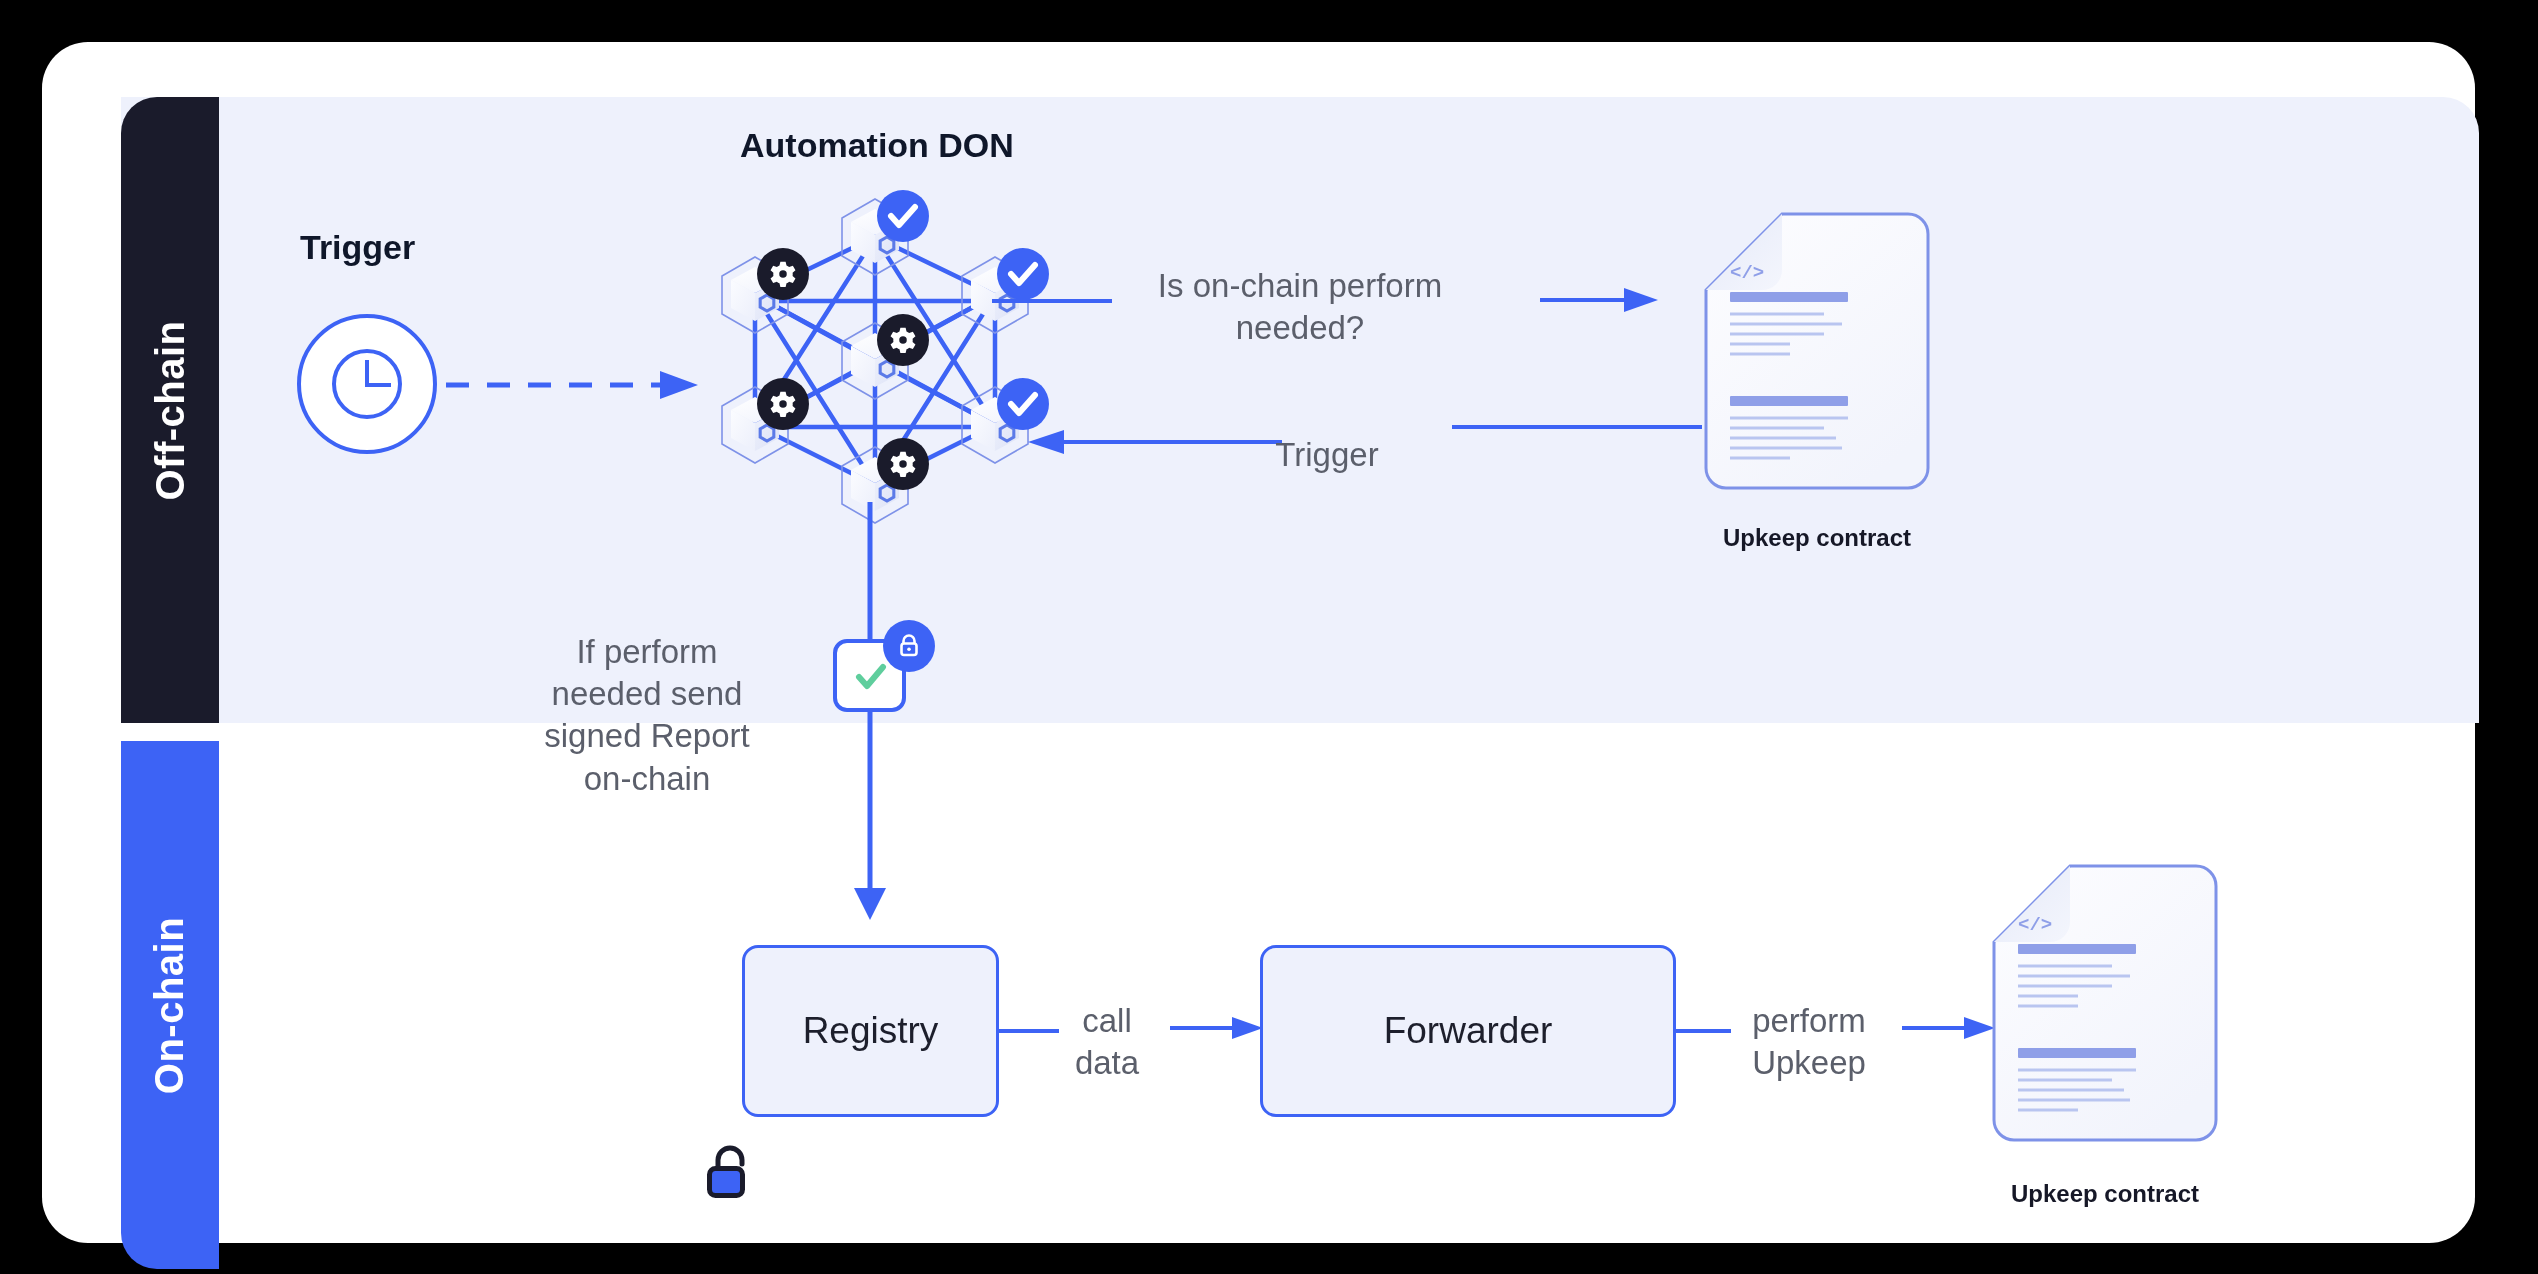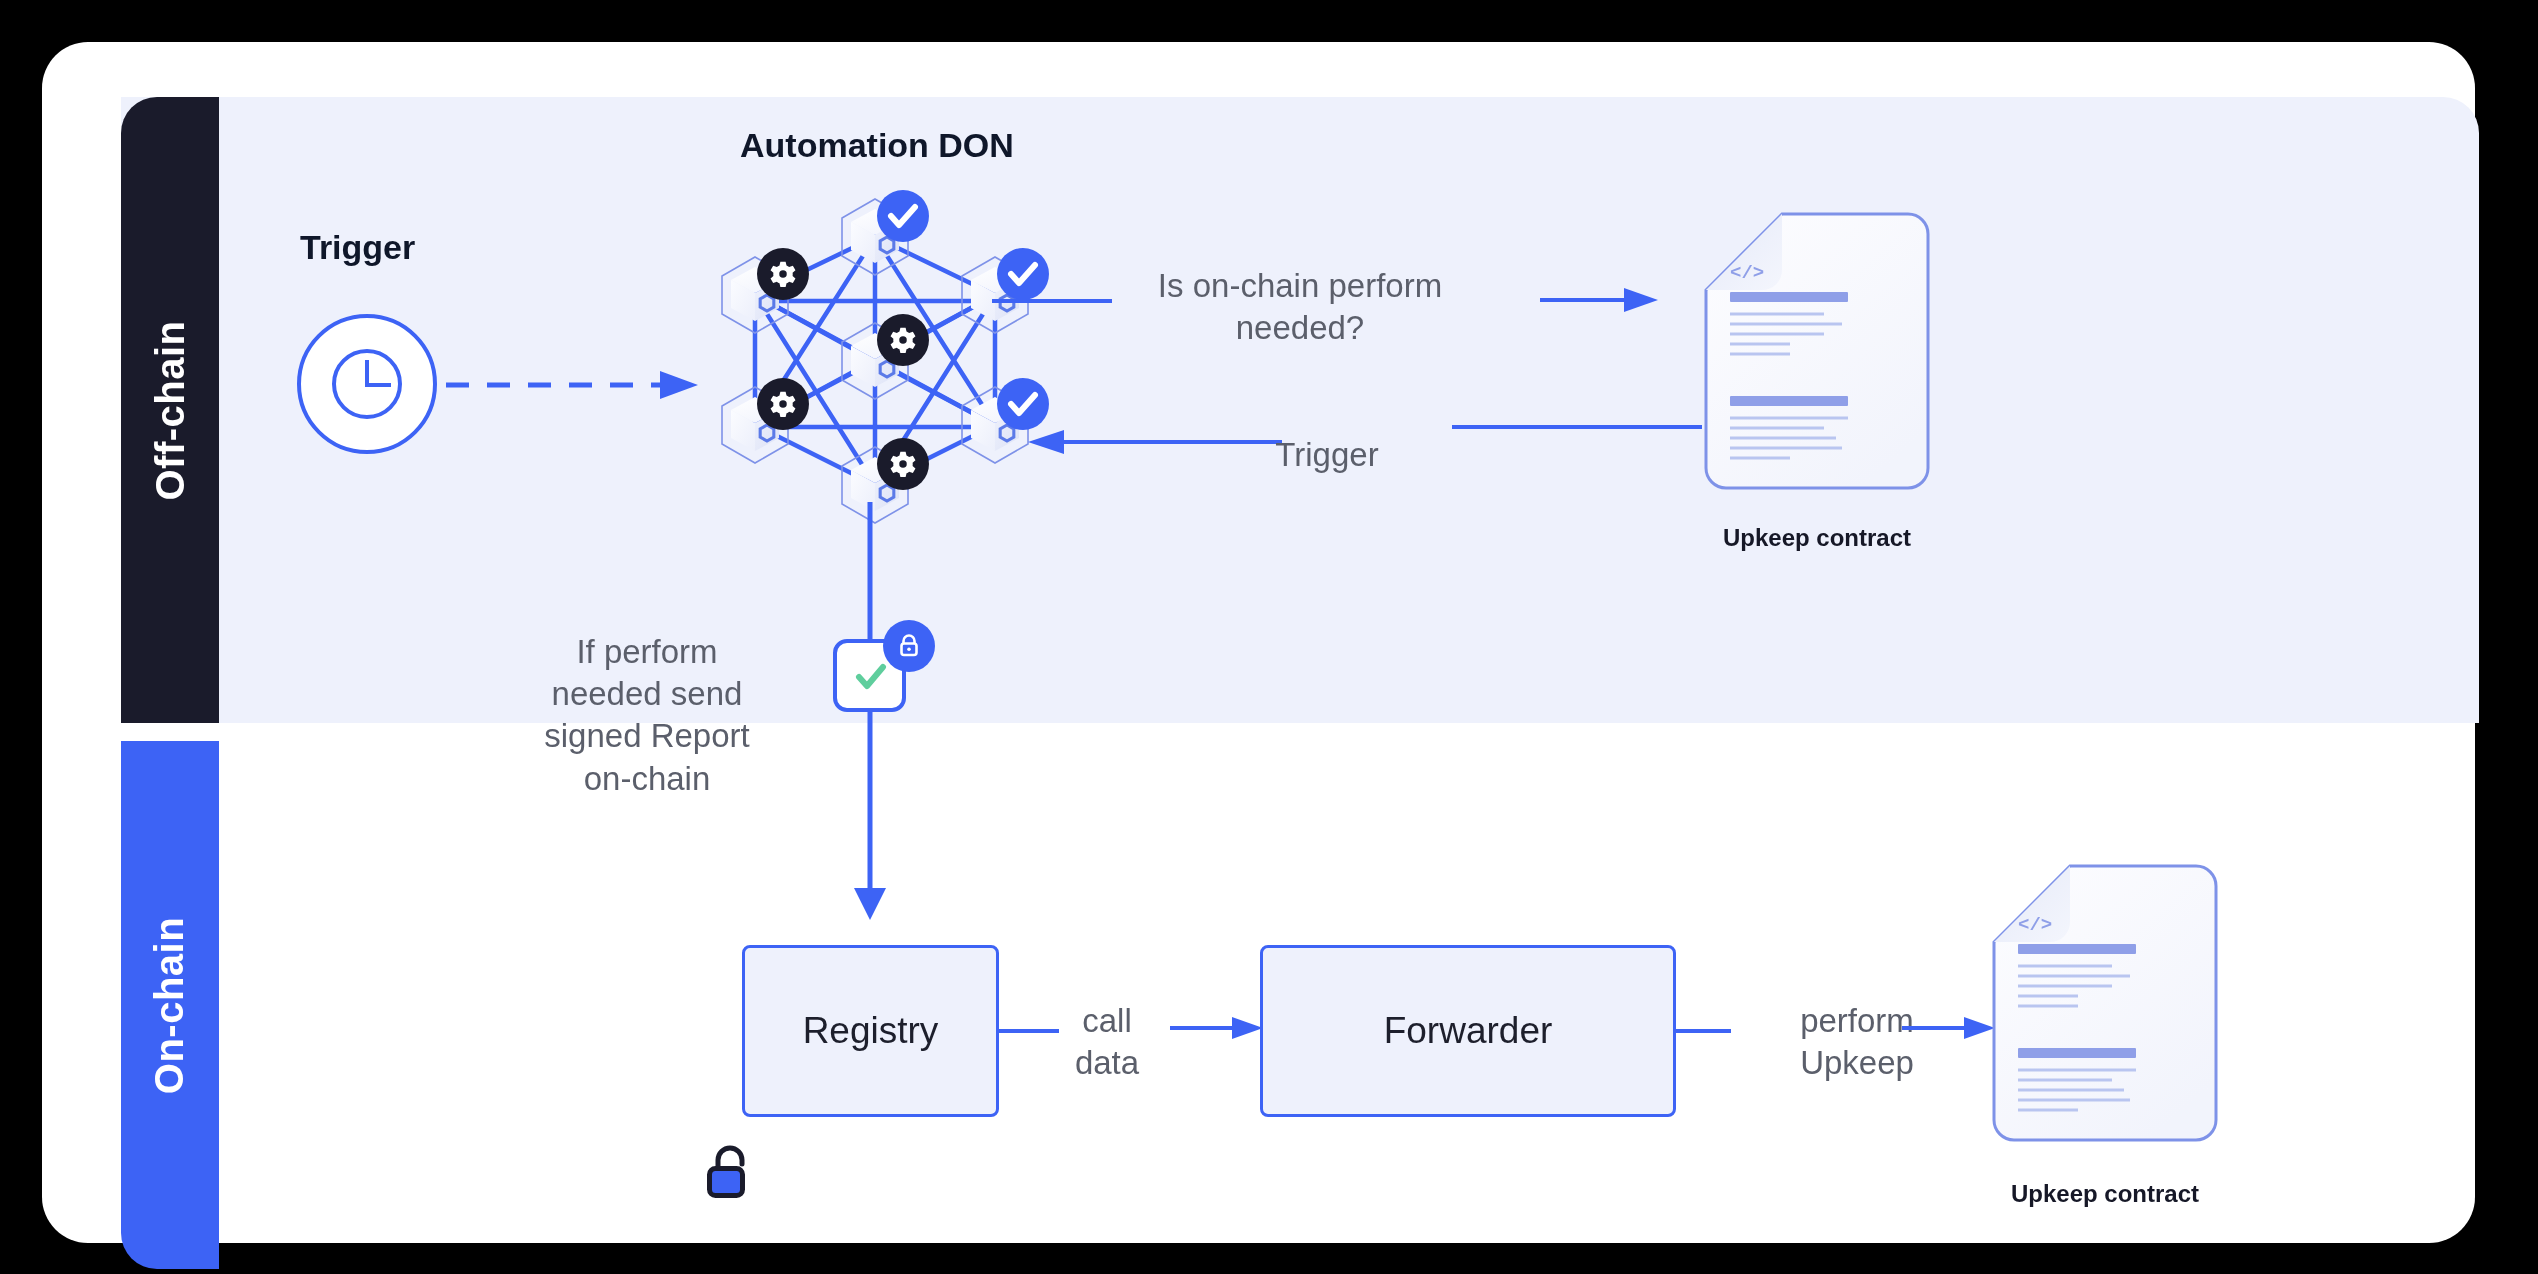--- a/index.html
+++ b/index.html
@@ -113,21 +113,21 @@
     align-items: center;
     justify-content: center;
     box-sizing: border-box;
   }
 
   
   .proc-box {
     position: absolute;
     background: #eef1fc;
     border: 3px solid #3d63f5;
-    border-radius: 8px;
+    border-radius: 16px;
     display: flex;
     align-items: center;
     justify-content: center;
     box-sizing: border-box;
   }
   .registry-box { left: 700px; top: 903px; width: 257px; height: 172px; }
   .forwarder-box { left: 1218px; top: 903px; width: 416px; height: 172px; }
 
   
   .doc { position: absolute; }
@@ -458,21 +458,21 @@
 
     <div class="proc-box forwarder-box">
       <span class="box-label">Forwarder</span>
     </div>
 
     <div class="abs" style="left:1634px; top:984px;">
       <svg width="55" height="10" viewBox="0 0 55 10">
         <line x1="0" y1="5" x2="55" y2="5" stroke="#3d63f5" stroke-width="4"></line>
       </svg>
     </div>
-    <div class="label-gray" style="left:1720px; top:945px; width:190px;">perform
+    <div class="label-gray" style="left:1672px; top:945px; width:190px;">perform
 Upkeep</div>
     <div class="abs" style="left:1860px; top:968px;">
       <svg width="95" height="36" viewBox="0 0 95 36">
         <line x1="0" y1="18" x2="68" y2="18" stroke="#3d63f5" stroke-width="4"></line>
         <polygon points="62,7 93,18 62,29" fill="#3d63f5"></polygon>
       </svg>
     </div>
 
     <div class="abs" style="left:662px; top:1102px;">
       <svg width="54" height="58" viewBox="0 0 54 58">

